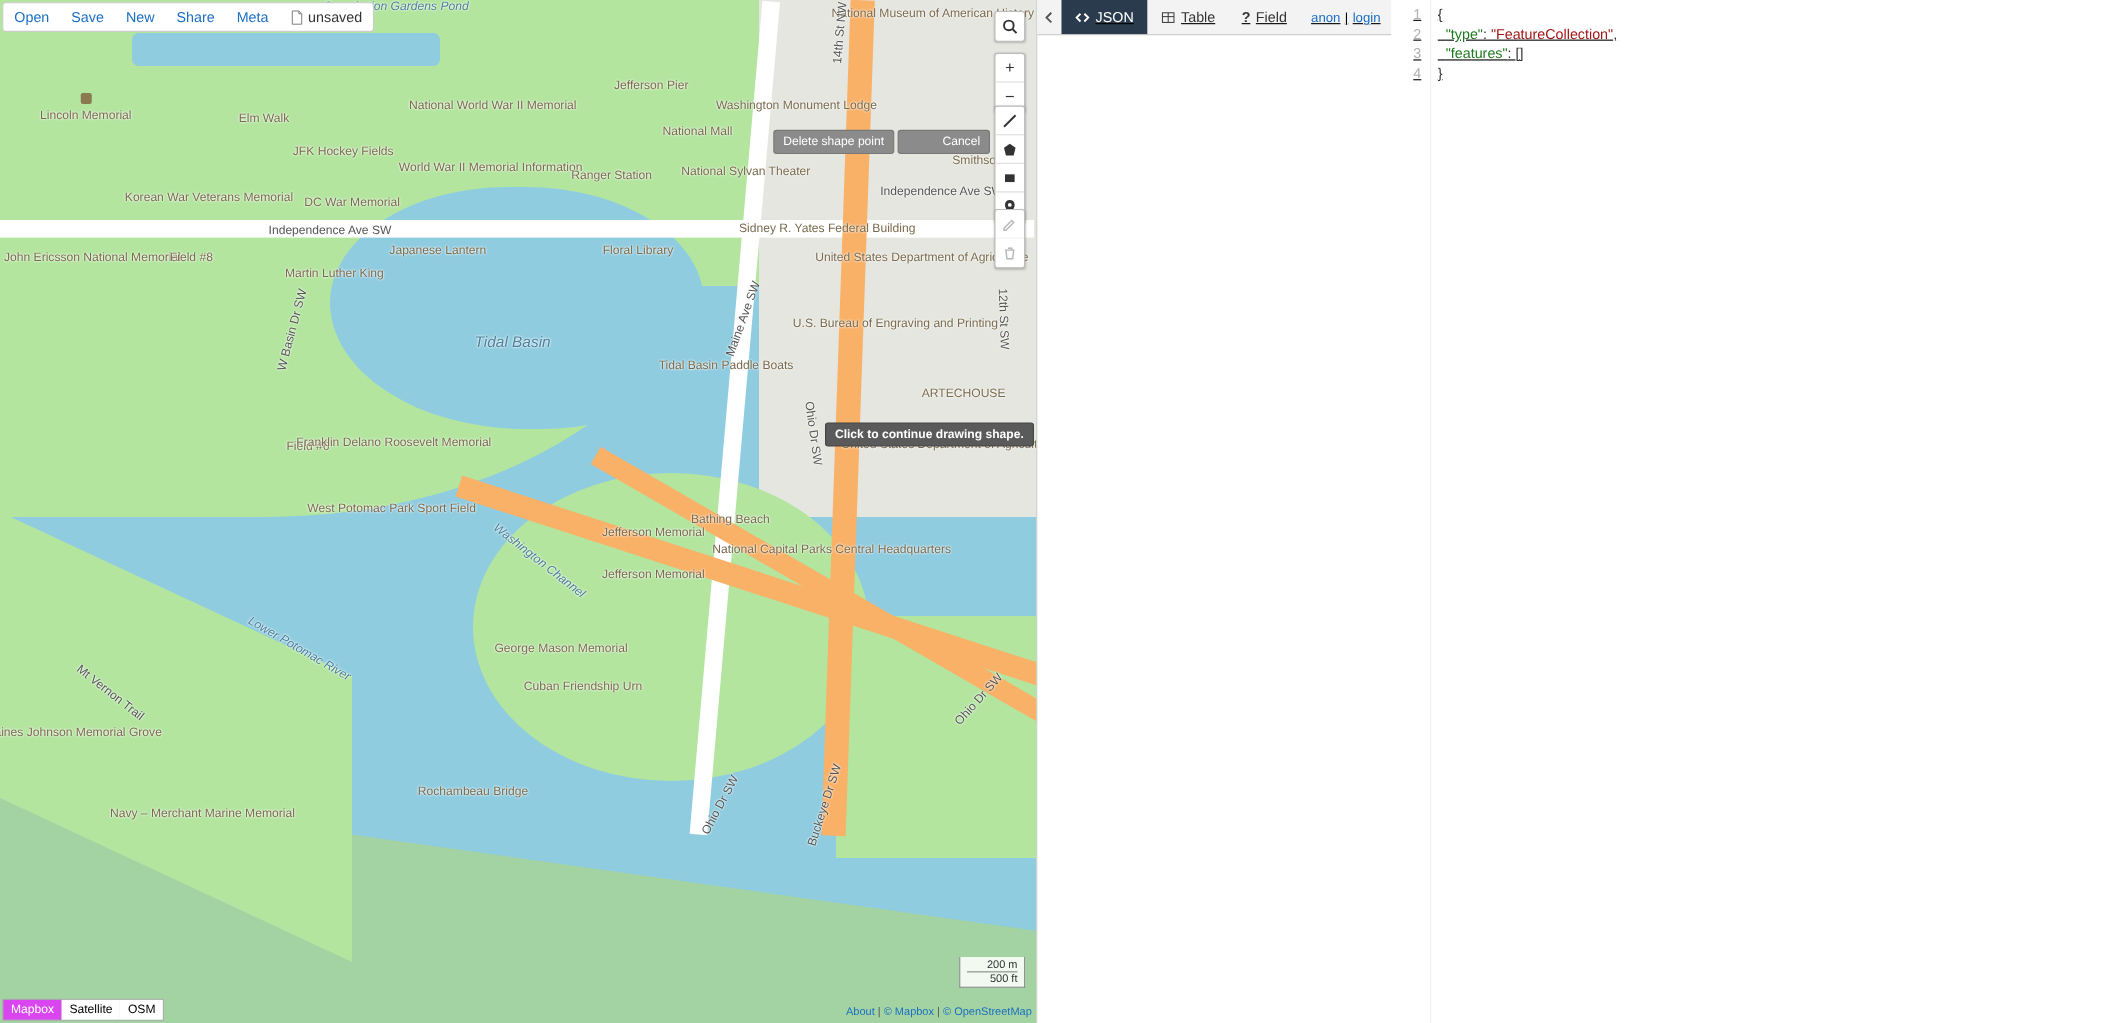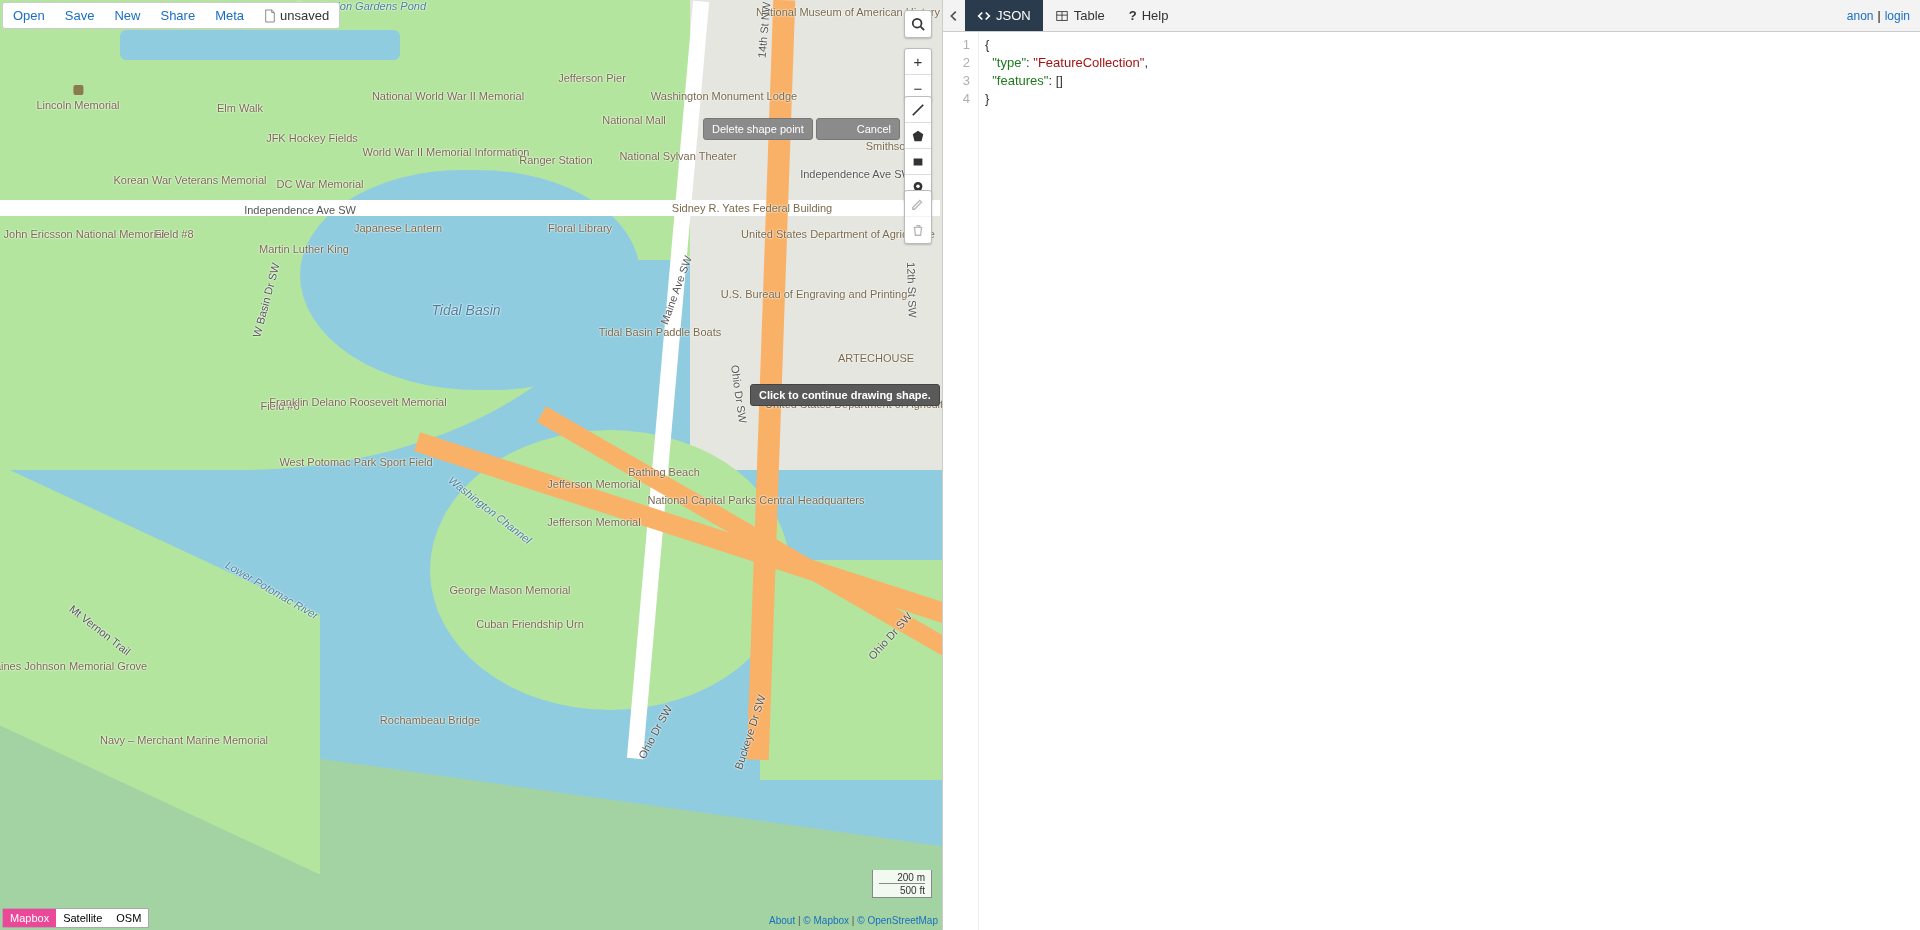--- a/index.html
+++ b/index.html
@@ -54,27 +54,27 @@
 #scale div { border-top:1px solid #888; padding-top:1px; text-align:right;}
 #scale div:first-child{border-top:none;}
 
 
 #attrib { position:absolute; right:4px; bottom:4px; font-size:10px; color:#555; z-index:40;}
 #attrib a { color:#1b6ec2; text-decoration:none; }
 
 
 #layerswitch { position:absolute; left:2px; bottom:2px; display:flex; font-size:11px; border:1px solid #aaa; z-index:40;}
 #layerswitch div { padding:3px 7px; background:#fff; cursor:pointer;}
-#layerswitch div.active { background:#ec4899; color:#fff;}
+#layerswitch div.active { background:#d946ef; color:#fff;}
 
 
 #polyline { position:absolute; inset:0; z-index:30; pointer-events:none;}
 
 
-#right-pane { flex:1; display:flex; flex-direction:column; border-left:1px solid #ccc; min-width:0;}
+#right-pane { flex:1; display:flex; flex-direction:row; border-left:1px solid #ccc; min-width:0;text-decoration:underline;}
 #right-tabs { height:32px; background:#f3f3f3; border-bottom:1px solid #ccc; display:flex; align-items:stretch; font-size:13px;}
 #right-tabs .collapse { width:22px; display:flex; align-items:center; justify-content:center; cursor:pointer; color:#555;}
 #right-tabs .tab { display:flex; align-items:center; gap:5px; padding:0 12px; cursor:pointer; color:#333;}
 #right-tabs .tab.active { background:#2a3b4d; color:#fff;}
 #right-tabs .spacer { flex:1;}
 #right-tabs .auth { padding:0 10px; display:flex; align-items:center; gap:4px; font-size:12px;}
 #right-tabs .auth a { color:#1b6ec2; text-decoration:none; cursor:pointer;}
 
 #editor { flex:1; background:#fff; font-family: Consolas, Menlo, monospace; font-size:13px; display:flex; overflow:auto;}
 #gutter { width:36px; background:#fff; color:#b0b0b0; text-align:right; padding:4px 8px 4px 4px; user-select:none; border-right:1px solid #eee;}
@@ -303,21 +303,21 @@
       <div class="tab">
         <svg class="icon" viewBox="0 0 16 16">
             <rect x="2" y="3" width="12" height="10" fill="none" stroke="#333"></rect>
             <line x1="2" y1="7" x2="14" y2="7" stroke="#333"></line>
             <line x1="8" y1="3" x2="8" y2="13" stroke="#333"></line>
           </svg>
         <span>Table</span>
       </div>
       <div class="tab">
         <b>?</b>
-        <span>Help</span>
+        <span>Field</span>
       </div>
       <div class="spacer"></div>
       <div class="auth">
         <a>anon</a>
         <span>|</span>
         <a>login</a>
       </div>
     </div>
 
     <div id="editor">

